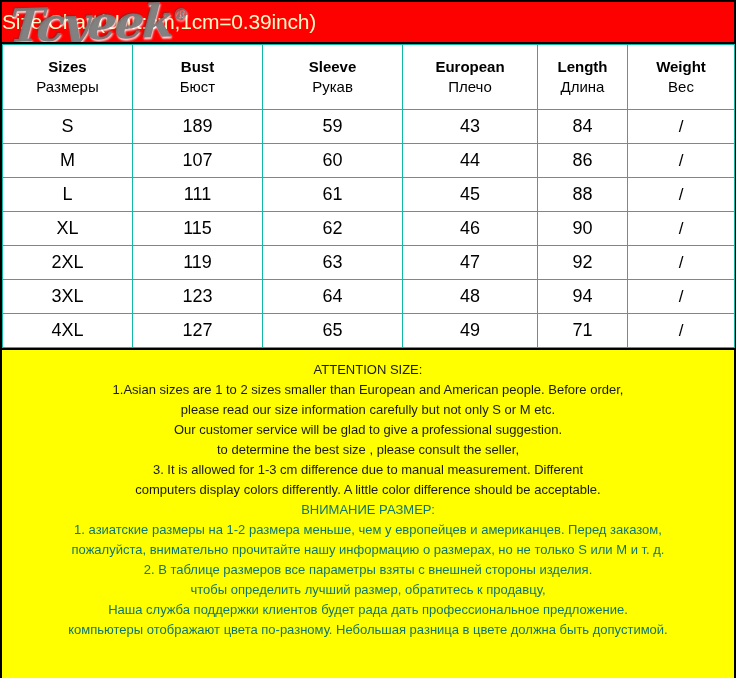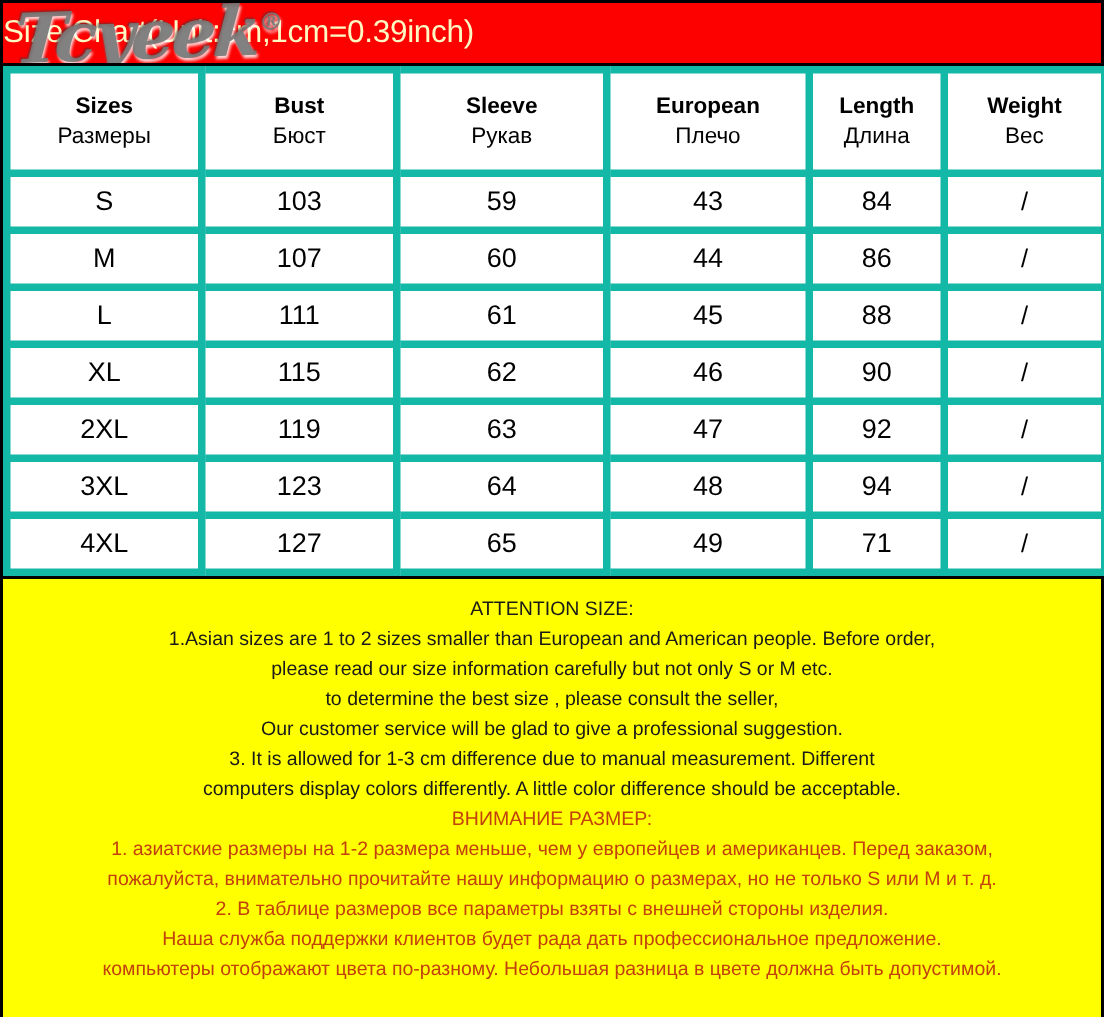--- a/index.html
+++ b/index.html
@@ -68,21 +68,21 @@
   }
 
   
   table.size-table {
     width: 100%;
     border-collapse: collapse;
     table-layout: fixed;
   }
   table.size-table th,
   table.size-table td {
-    border: 5px solid #14b8a6;
+    border: 1px solid #14b8a6;
     text-align: center;
     vertical-align: middle;
     color: #000000;
     padding: 0;
   }
   table.size-table thead th {
     height: 64px;
     font-size: 15px;
     font-weight: 700;
     line-height: 1.35;
@@ -115,21 +115,21 @@
     height: 419px;
   }
   .notes p {
     margin: 0;
     text-align: center;
     font-size: 13px;
     line-height: 20px;
     white-space: nowrap;
   }
   .notes p.en { color: #1a1a1a; }
-  .notes p.ru { color: #c2410c; }
+  .notes p.ru { color: #0f766e; }
 </style>
 </head>
 <body>
 
 <div class="sheet">
 
   <div class="title-bar">
     <div class="watermark"><span>Tcyeek</span><span class="reg">®</span></div>
     <div class="title-text">Size Chart(Unit:cm,1cm=0.39inch)</div>
   </div>
@@ -149,21 +149,21 @@
         <th><span>Bust</span><span class="sub">Бюст</span></th>
         <th><span>Sleeve</span><span class="sub">Рукав</span></th>
         <th><span>European</span><span class="sub">Плечо</span></th>
         <th><span>Length</span><span class="sub">Длина</span></th>
         <th><span>Weight</span><span class="sub">Вес</span></th>
       </tr>
     </thead>
     <tbody>
       <tr>
         <td>S</td>
-        <td>103</td>
+        <td>189</td>
         <td>59</td>
         <td>43</td>
         <td>84</td>
         <td class="weight-cell">/</td>
       </tr>
       <tr>
         <td>M</td>
         <td>107</td>
         <td>60</td>
         <td>44</td>
@@ -210,25 +210,26 @@
         <td>71</td>
         <td class="weight-cell">/</td>
       </tr>
     </tbody>
   </table>
 
   <div class="notes">
     <p class="en">ATTENTION SIZE:</p>
     <p class="en">1.Asian sizes are 1 to 2 sizes smaller than European and American people. Before order,</p>
     <p class="en">please read our size information carefully but not only S or M etc.</p>
+    <p class="en">Our customer service will be glad to give a professional suggestion.</p>
     <p class="en">to determine the best size , please consult the seller,</p>
-    <p class="en">Our customer service will be glad to give a professional suggestion.</p>
     <p class="en">3. It is allowed for 1-3 cm difference due to manual measurement. Different</p>
     <p class="en">computers display colors differently. A little color difference should be acceptable.</p>
     <p class="ru">ВНИМАНИЕ РАЗМЕР:</p>
     <p class="ru">1. азиатские размеры на 1-2 размера меньше, чем у европейцев и американцев. Перед заказом,</p>
     <p class="ru">пожалуйста, внимательно прочитайте нашу информацию о размерах, но не только S или M и т. д.</p>
     <p class="ru">2. В таблице размеров все параметры взяты с внешней стороны изделия.</p>
+    <p class="ru">чтобы определить лучший размер, обратитесь к продавцу,</p>
     <p class="ru">Наша служба поддержки клиентов будет рада дать профессиональное предложение.</p>
     <p class="ru">компьютеры отображают цвета по-разному. Небольшая разница в цвете должна быть допустимой.</p>
   </div>
 
 </div>
 
 </body></html>

